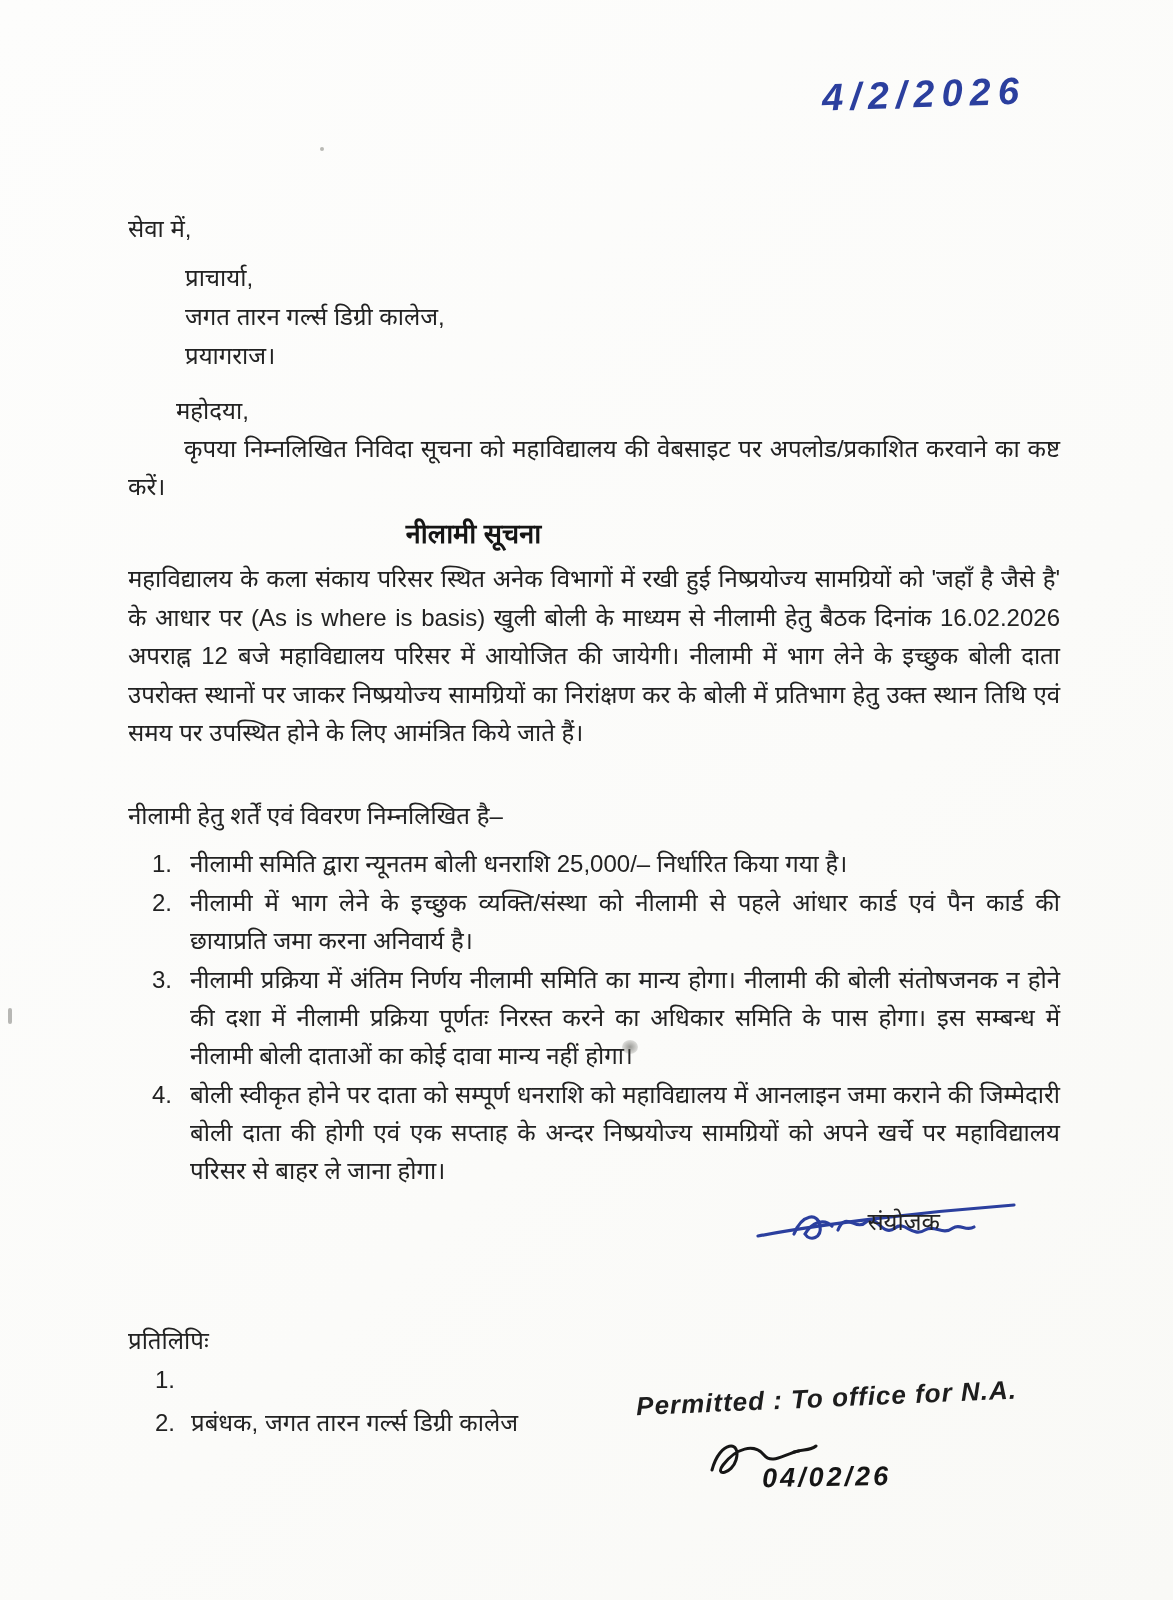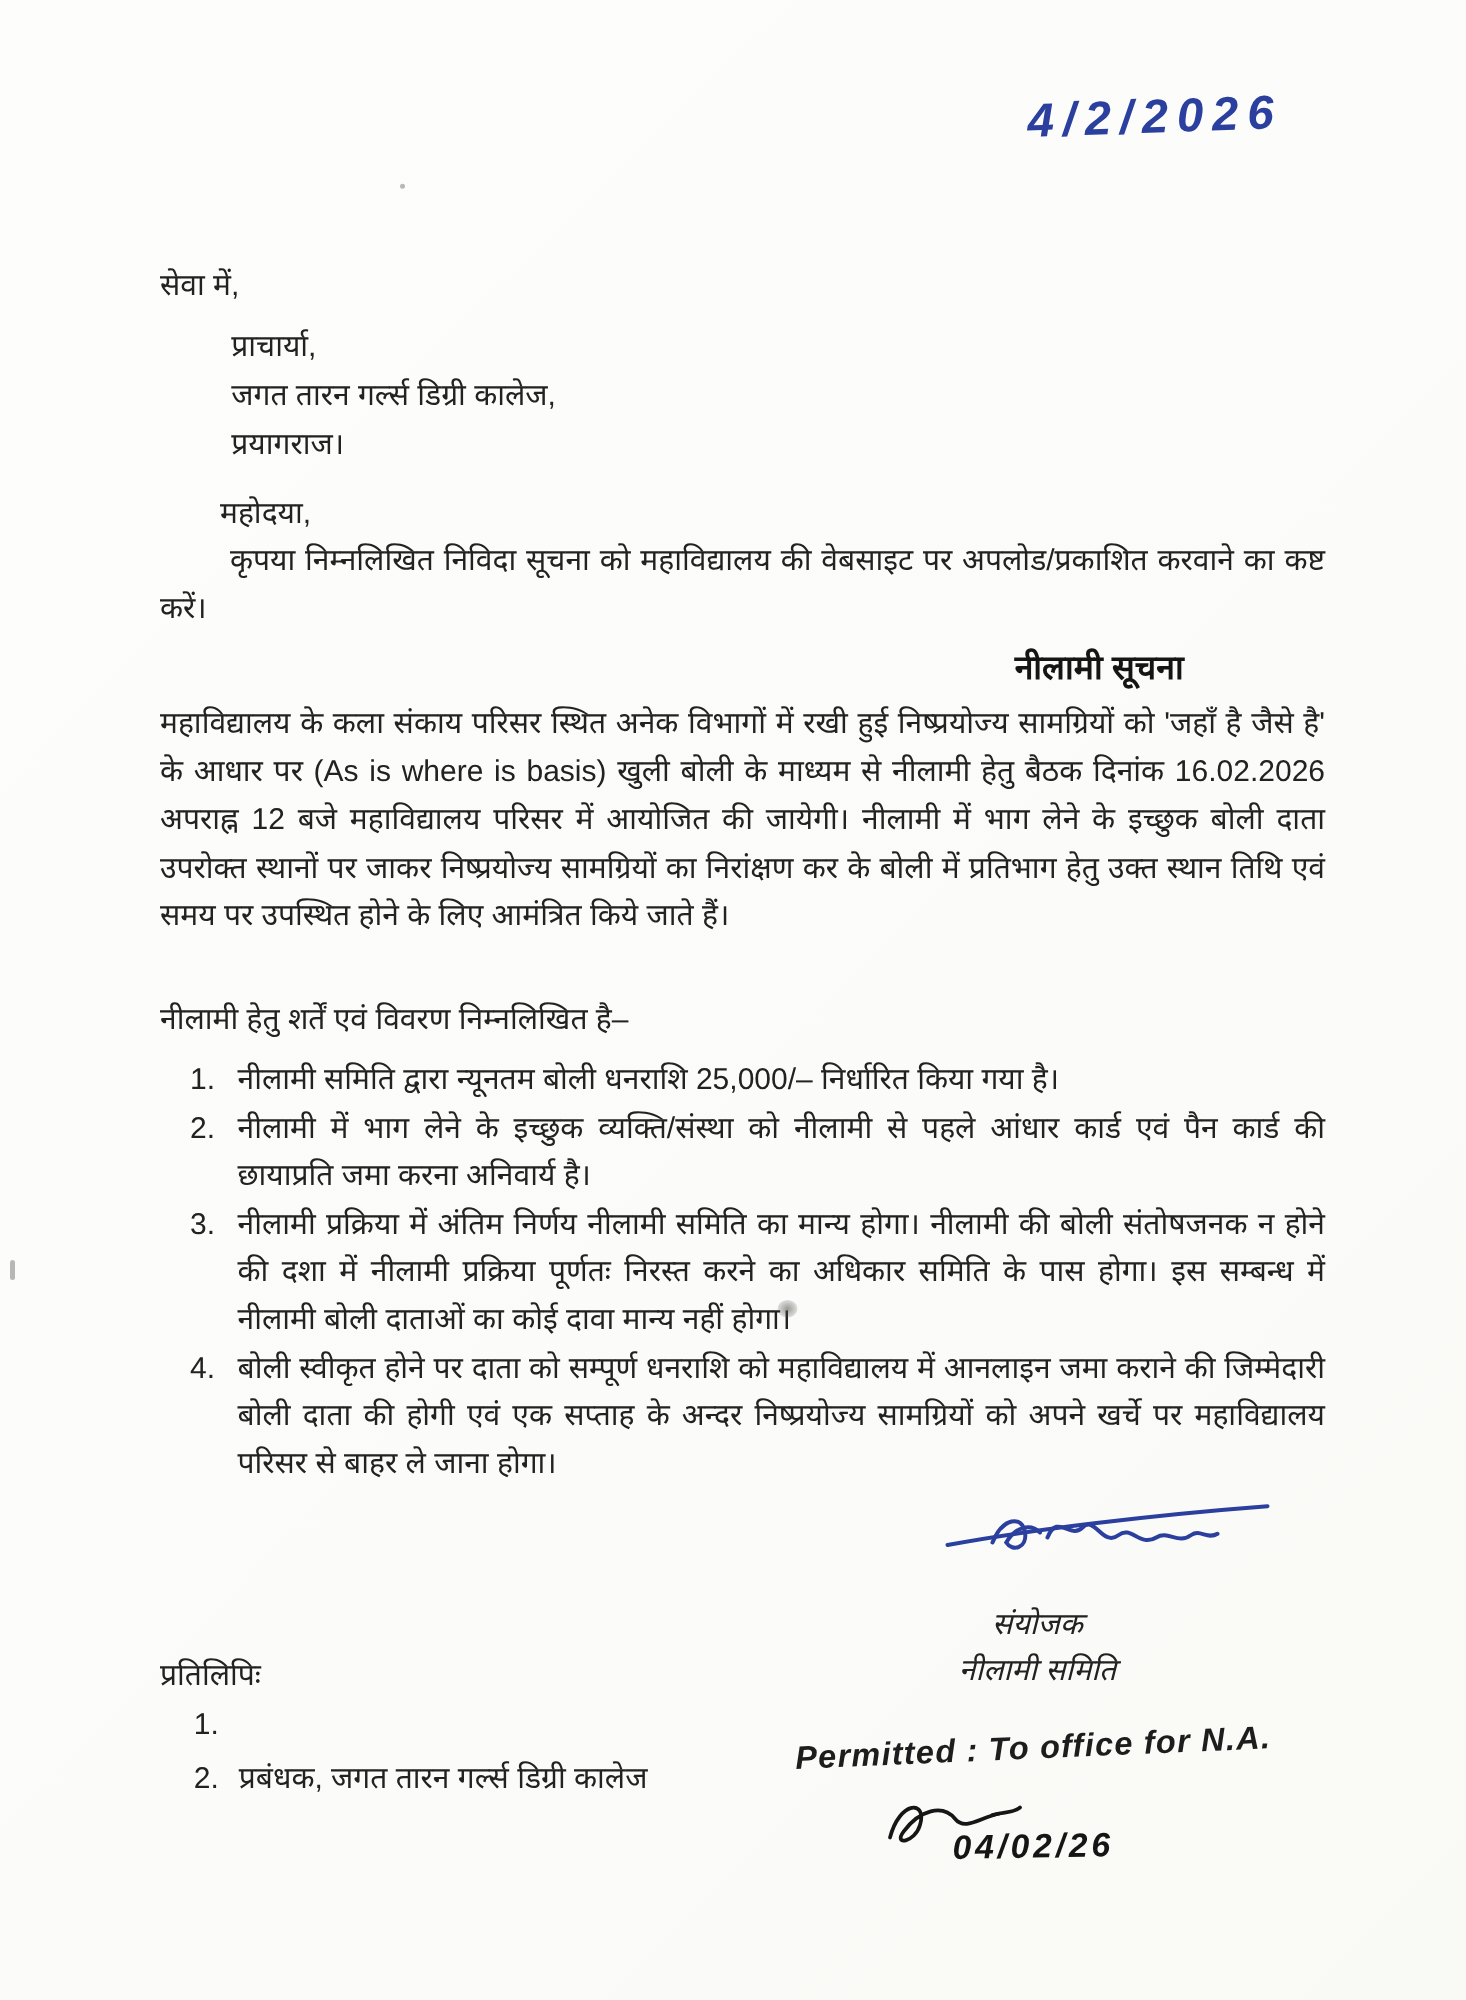--- a/index.html
+++ b/index.html
@@ -13,28 +13,28 @@
     color:#1f1f1f;
   }
   .abs{position:absolute;}
   
   .txt{font-size:24px;line-height:38px;color:#222;}
   .body-block{left:128px;width:932px;text-align:justify;}
   .salutation{left:128px;top:210px;}
   .recipient{left:185px;top:258px;line-height:39px;}
   .greeting{left:128px;top:392px;margin-left:48px;}
   .request{top:430px;text-indent:56px;}
-  .notice-title{left:0;top:514px;width:947px;text-align:right;font-weight:bold;font-size:27px;color:#151515;}
+  .notice-title{left:0;top:514px;width:947px;text-align:center;font-weight:bold;font-size:27px;color:#151515;}
   .notice-body{top:560px;line-height:38.5px;}
   .terms-heading{left:128px;top:797px;}
   .terms-list{left:152px;top:845px;width:908px;}
   .term-item{display:flex;margin:0 0 1px 0;}
   .term-num{flex:0 0 38px;color:#222;}
   .term-text{flex:1;text-align:justify;}
-  .sig-block{left:720px;top:1281px;width:220px;text-align:center;line-height:37px;font-style:italic;}
+  .sig-block{left:720px;top:1203px;width:220px;text-align:right;line-height:37px;}
   .copies-heading{left:128px;top:1322px;}
   .copies-list{left:155px;top:1360px;width:600px;}
   .copy-item{display:flex;margin-bottom:4px;line-height:39px;}
   .copy-num{flex:0 0 36px;}
   
   .hand{font-style:italic;letter-spacing:2px;}
   .hand-date-top{
     left:822px;top:72px;width:260px;
     font-size:38px;font-weight:bold;color:#2b3f9e;
     transform:rotate(-2deg);letter-spacing:7px;
@@ -98,21 +98,20 @@
 
   <svg class="abs sig-blue" width="268" height="62" viewBox="0 0 268 62">
     <g fill="none" stroke="#2b3f9e" stroke-width="3.2" stroke-linecap="round">
       <path d="M6 44 C 70 32, 170 20, 262 13"></path>
       <path d="M42 42 C 50 22, 66 20, 68 34 C 70 46, 58 50, 53 42 C 60 30, 72 26, 80 34"></path>
       <path d="M86 38 C 94 18, 104 40, 114 30 C 124 20, 130 46, 143 36 C 153 28, 160 46, 173 38 C 183 32, 190 44, 201 36 C 208 31, 214 40, 222 35"></path>
     </g>
   </svg>
   <div class="abs txt sig-block">
     <div>संयोजक</div>
-    <div>नीलामी समिति</div>
   </div>
 
   <div class="abs txt copies-heading">प्रतिलिपिः</div>
   <div class="abs txt copies-list">
     <div class="copy-item">
       <span class="copy-num">1.</span>
     </div>
     <div class="copy-item">
       <span class="copy-num">2.</span>
       <span>प्रबंधक, जगत तारन गर्ल्स डिग्री कालेज</span>

